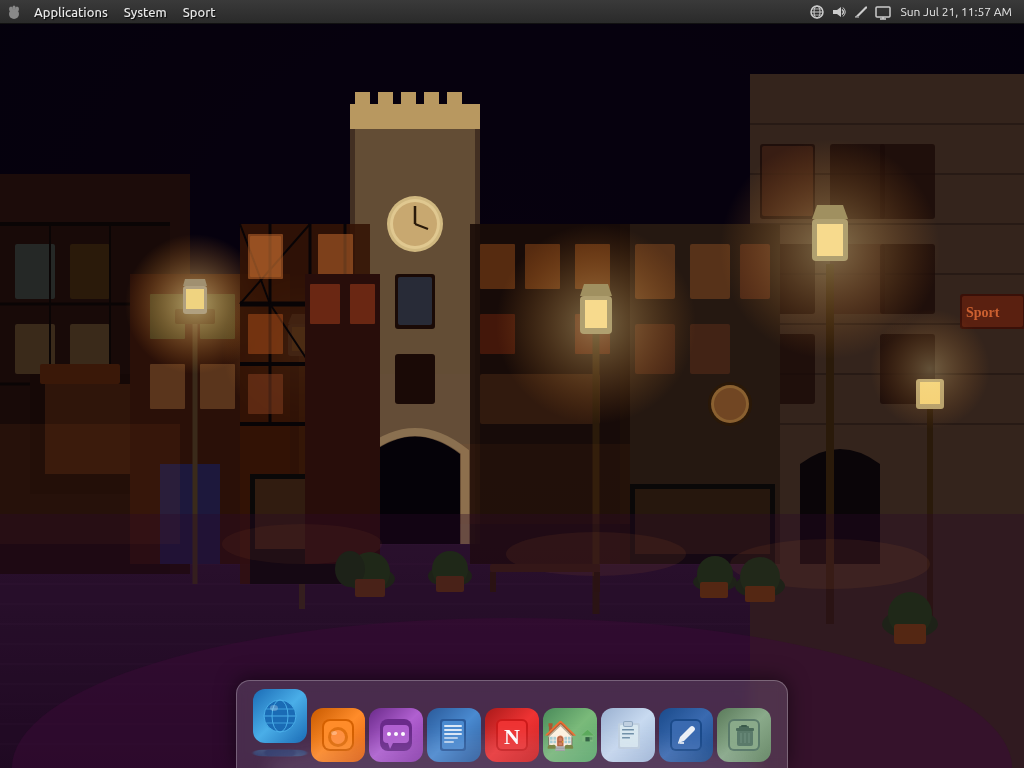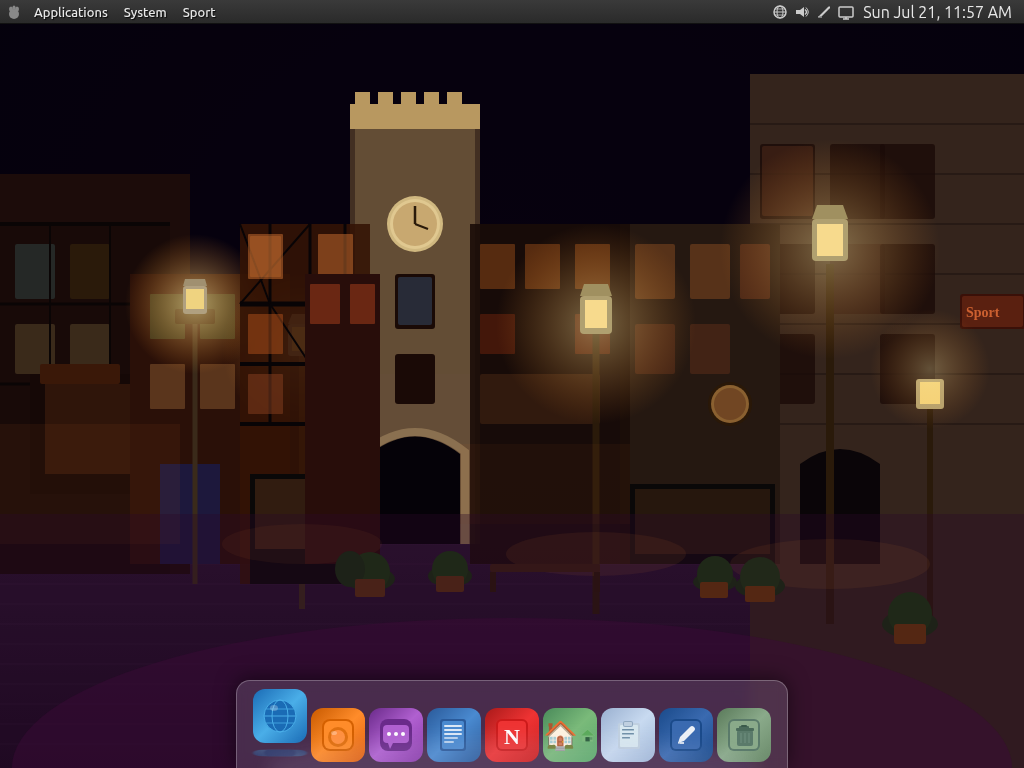--- a/index.html
+++ b/index.html
@@ -68,21 +68,21 @@
       display: flex;
       align-items: center;
       justify-content: center;
       cursor: pointer;
       font-size: 14px;
       color: #ddd;
     }
 
     #panel-clock {
       color: #e8e8e8;
-      font-size: 16px;
+      font-size: 12px;
       padding: 0 4px;
       white-space: nowrap;
     }
 
     
     #desktop {
       position: absolute;
       top: 24px;
       left: 0;
       right: 0;

